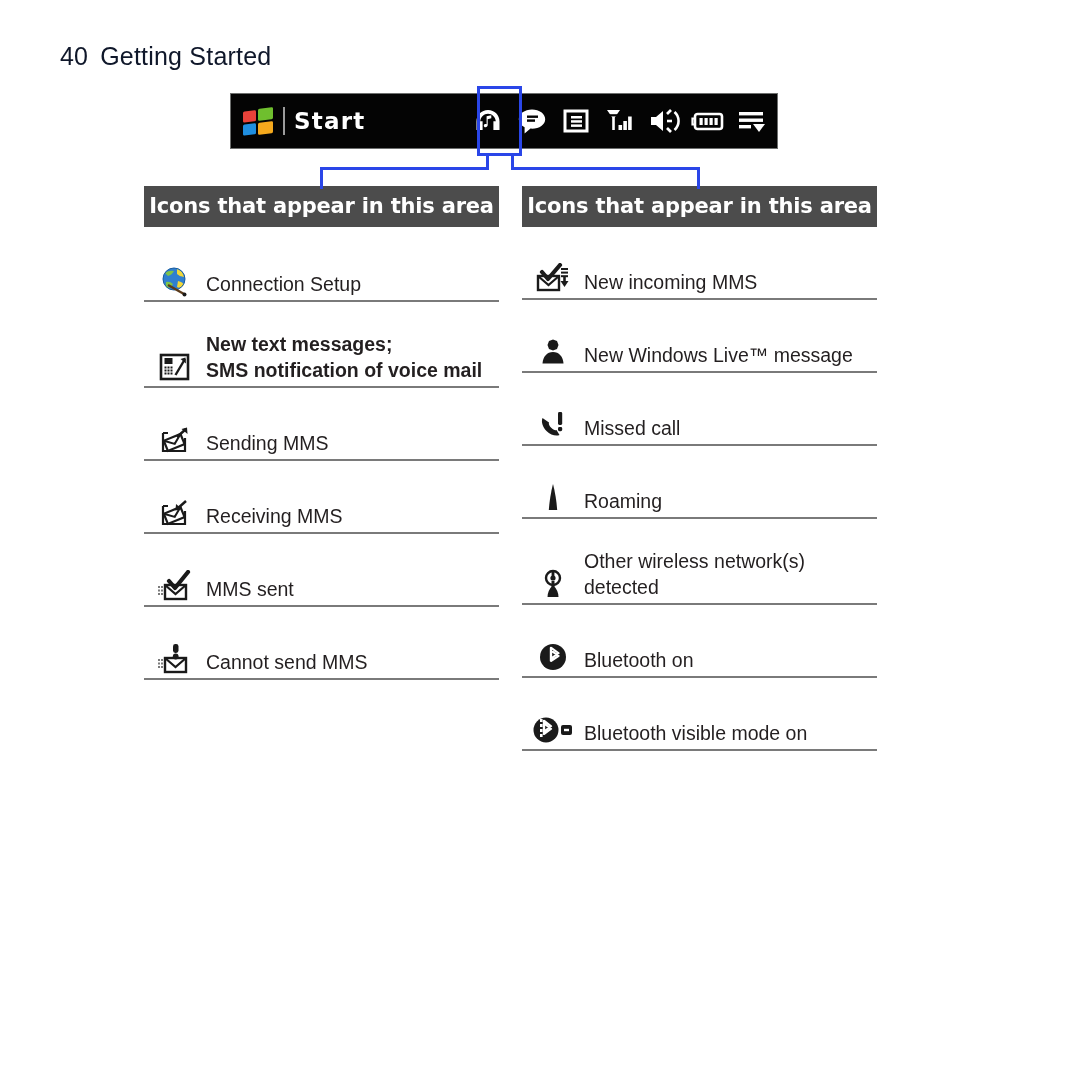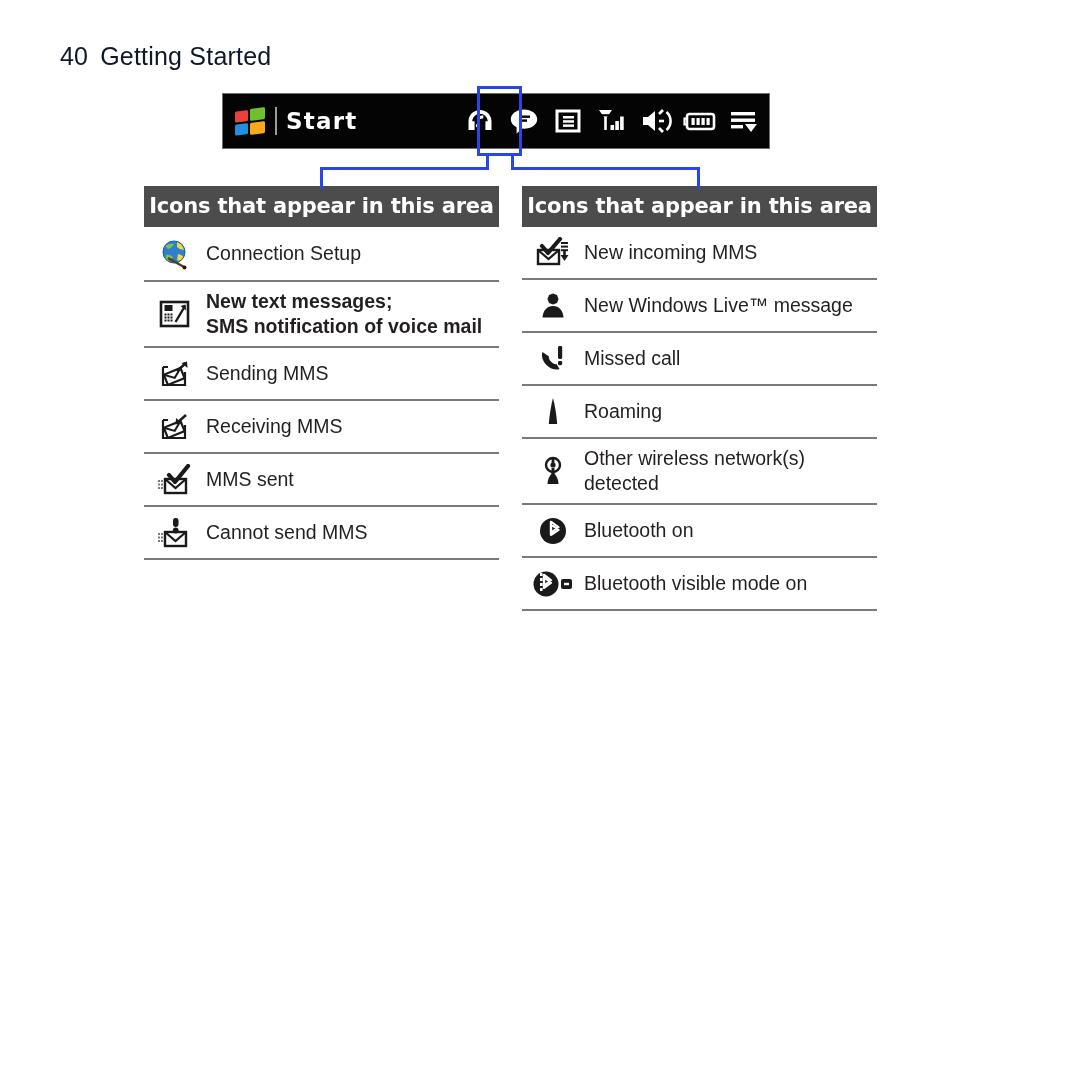--- a/index.html
+++ b/index.html
@@ -24,21 +24,21 @@
     font-size: 25px;
     color: #0f172a;
     letter-spacing: 0.2px;
     white-space: nowrap;
   }
   #page-header .pg-num { margin-right: 12px; }
 
   
   #taskbar {
     position: absolute;
-    left: 222px;
+    left: 230px;
     top: 93px;
     width: 548px;
     height: 56px;
     background: #040404;
     border: 1px solid #6d6f6e;
     box-sizing: border-box;
     display: flex;
     align-items: center;
   }
   #taskbar .tb-left {
@@ -109,24 +109,25 @@
     color: #ffffff;
     font-family: "DejaVu Sans", sans-serif;
     font-weight: bold;
     font-size: 21px;
     text-align: center;
     padding: 8px 0 9px 0;
     letter-spacing: -0.2px;
   }
   .tbl-row {
     display: flex;
-    align-items: center;
+    align-items: flex-end;
     border-bottom: 2px solid #7a7a7a;
     min-height: 45px;
     padding: 3px 0;
+    margin-top: 20px;
   }
   .tbl-row:last-child { border-bottom: 2px solid #7a7a7a; }
   .row-icon {
     width: 62px;
     min-width: 62px;
     display: flex;
     align-items: center;
     justify-content: center;
   }
   .row-icon svg { display: block; }

